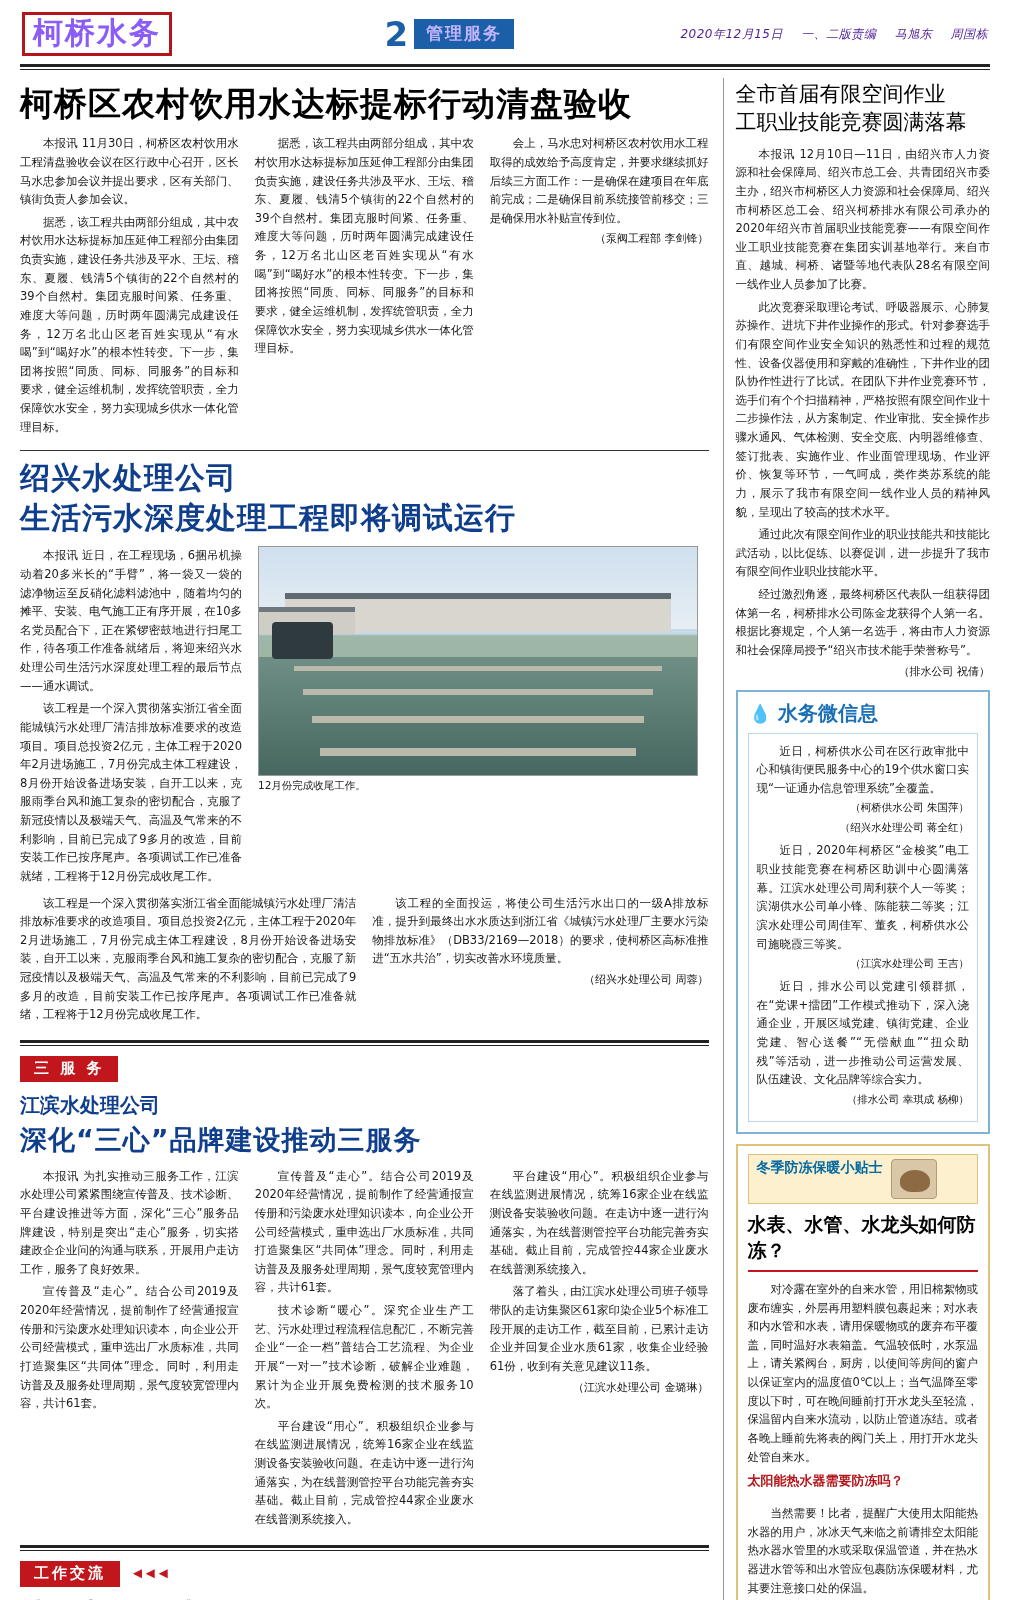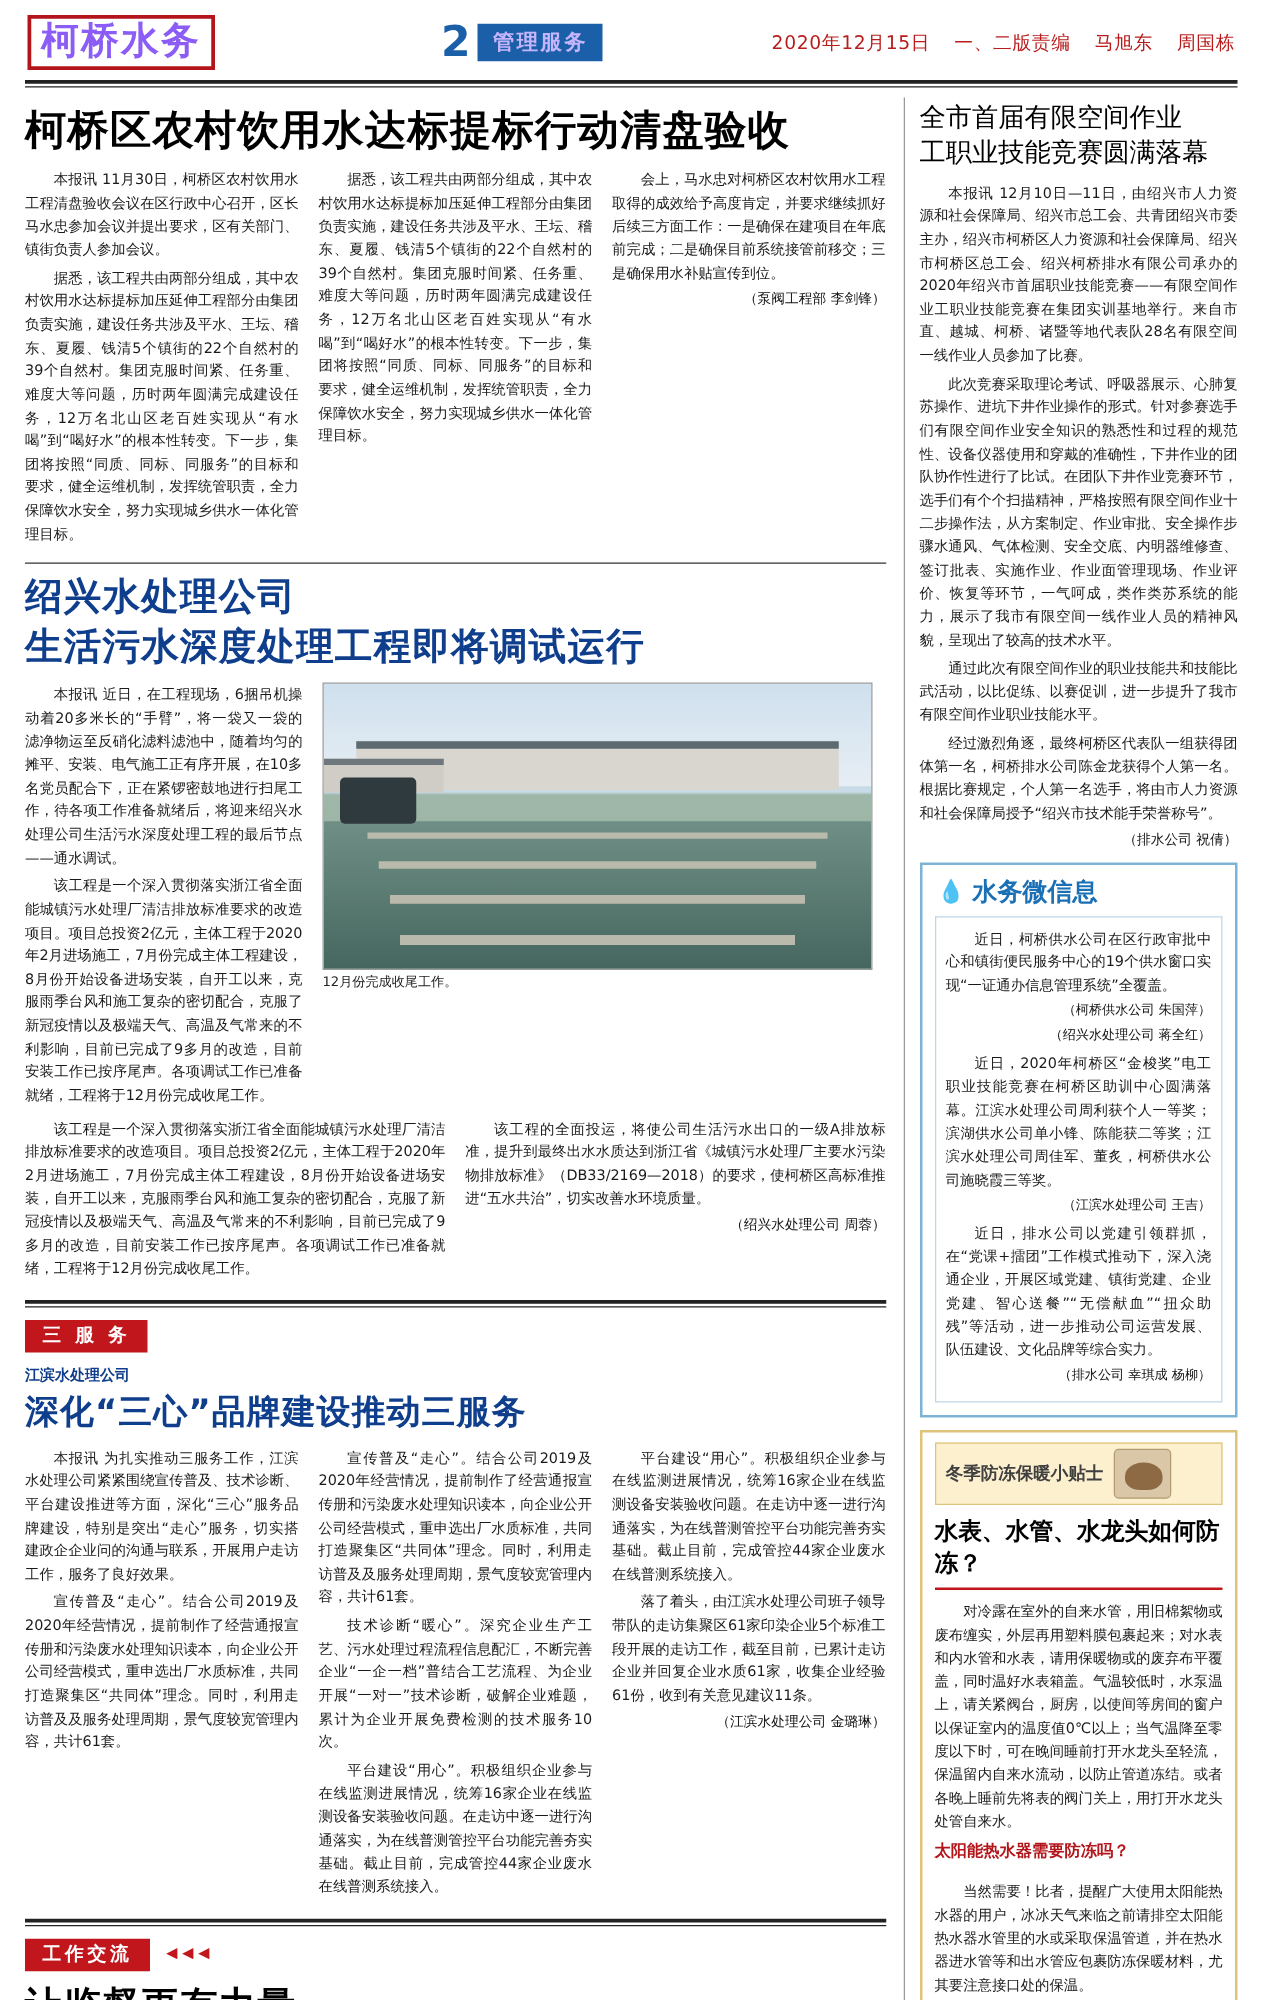--- a/index.html
+++ b/index.html
@@ -30,22 +30,23 @@
   .page-num {
     font-family: "DejaVu Sans", sans-serif; font-weight: bold;
     font-size: 34px; color: #1b5fa8; line-height: 1;
   }
   .section-tag {
     background: #1b5fa8; color: #c4b5fd; font-size: 17px; font-weight: bold;
     padding: 3px 12px 4px 12px; letter-spacing: 2px;
     font-family: "DejaVu Sans", sans-serif;
   }
   .head-meta {
-    font-size: 15px; color: #b91c1c; letter-spacing: 0.5px; white-space: nowrap;
-    font-family: "DejaVu Sans", sans-serif;
+    font-size: 12px; color: #4c1d95; letter-spacing: 0.5px; white-space: nowrap;
+    font-family: "DejaVu Sans", sans-serif;
+    font-style: italic;
   }
   .head-meta span { margin-left: 14px; }
   .rule-thick { border-top: 3px solid #222; margin: 2px 2px 0 2px; }
   .rule-thin { border-top: 1px solid #222; margin: 2px 2px 0 2px; }
 
   
   .body-wrap { display: flex; gap: 14px; padding: 8px 2px 0 2px; }
   .col-left { width: 690px; }
   .col-right { width: 268px; border-left: 1px solid #999; padding-left: 12px; }
 
@@ -54,21 +55,21 @@
     font-weight: bold; font-size: 33px; line-height: 1.22;
     margin: 6px 0 10px 0; letter-spacing: 1px; color: #000;
   }
   h2.headline-blue {
     font-family: "DejaVu Sans", sans-serif;
     font-weight: bold; font-size: 30px; line-height: 1.25;
     margin: 4px 0 10px 0; color: #0f3e8c; letter-spacing: 1px;
   }
   h3.subhead {
     font-family: Liberation Sans, sans-serif;
-    font-weight: bold; font-size: 12px; color: #0f3e8c;
+    font-weight: bold; font-size: 20px; color: #0f3e8c;
     margin: 4px 0 2px 0;
   }
   .rt-headline {
     font-family: "DejaVu Sans", sans-serif; font-weight: normal;
     font-size: 21px; line-height: 1.35; margin: 2px 0 8px 0; color: #000;
   }
 
   .three-col { display: flex; gap: 16px; }
   .three-col > div { flex: 1; }
   .two-col { display: flex; gap: 16px; }
@@ -124,24 +125,24 @@
     border: 2px solid #7fb3d5; padding: 8px 10px 10px 10px; margin-top: 10px;
   }
   .box-inner { border: 1px solid #bcd6e8; padding: 8px; }
   .box-title {
     font-family: "DejaVu Sans", sans-serif; font-weight: bold;
     font-size: 20px; color: #1b6fb5; margin: 0 0 6px 2px;
     display: flex; align-items: center; gap: 6px;
   }
   .drop-icon { color: #2f91d6; font-size: 18px; }
   .tip-head {
-    display: flex; align-items: center; gap: 8px;
+    display: flex; align-items: flex-start; gap: 8px;
     background: #fdf0cf; border: 1px solid #e0c37a; padding: 4px 8px;
     font-family: Liberation Sans, sans-serif; font-weight: bold;
-    font-size: 14px; color: #404040;
+    font-size: 14px; color: #0369a1;
   }
   .tip-title {
     font-family: "DejaVu Sans", sans-serif; font-weight: bold;
     font-size: 19px; margin: 8px 0 6px 0; color: #000;
   }
   .q-head {
     font-family: "DejaVu Sans", sans-serif; font-weight: bold;
     font-size: 13px; color: #b3151a; margin: 6px 0 14px 0; text-indent: 0;
   }
   .note-item { margin-bottom: 6px; }

